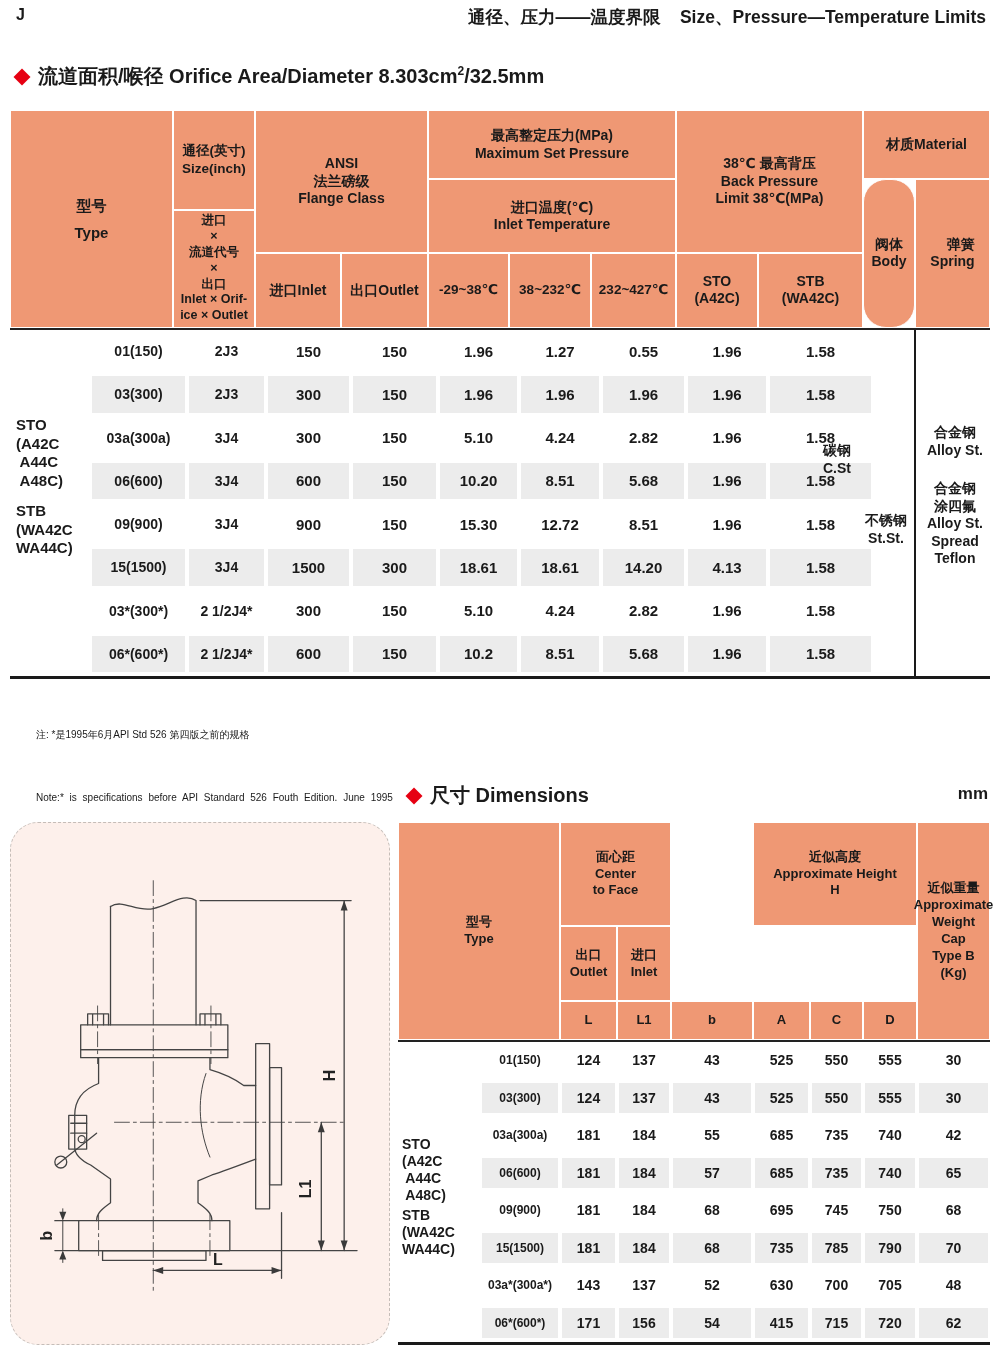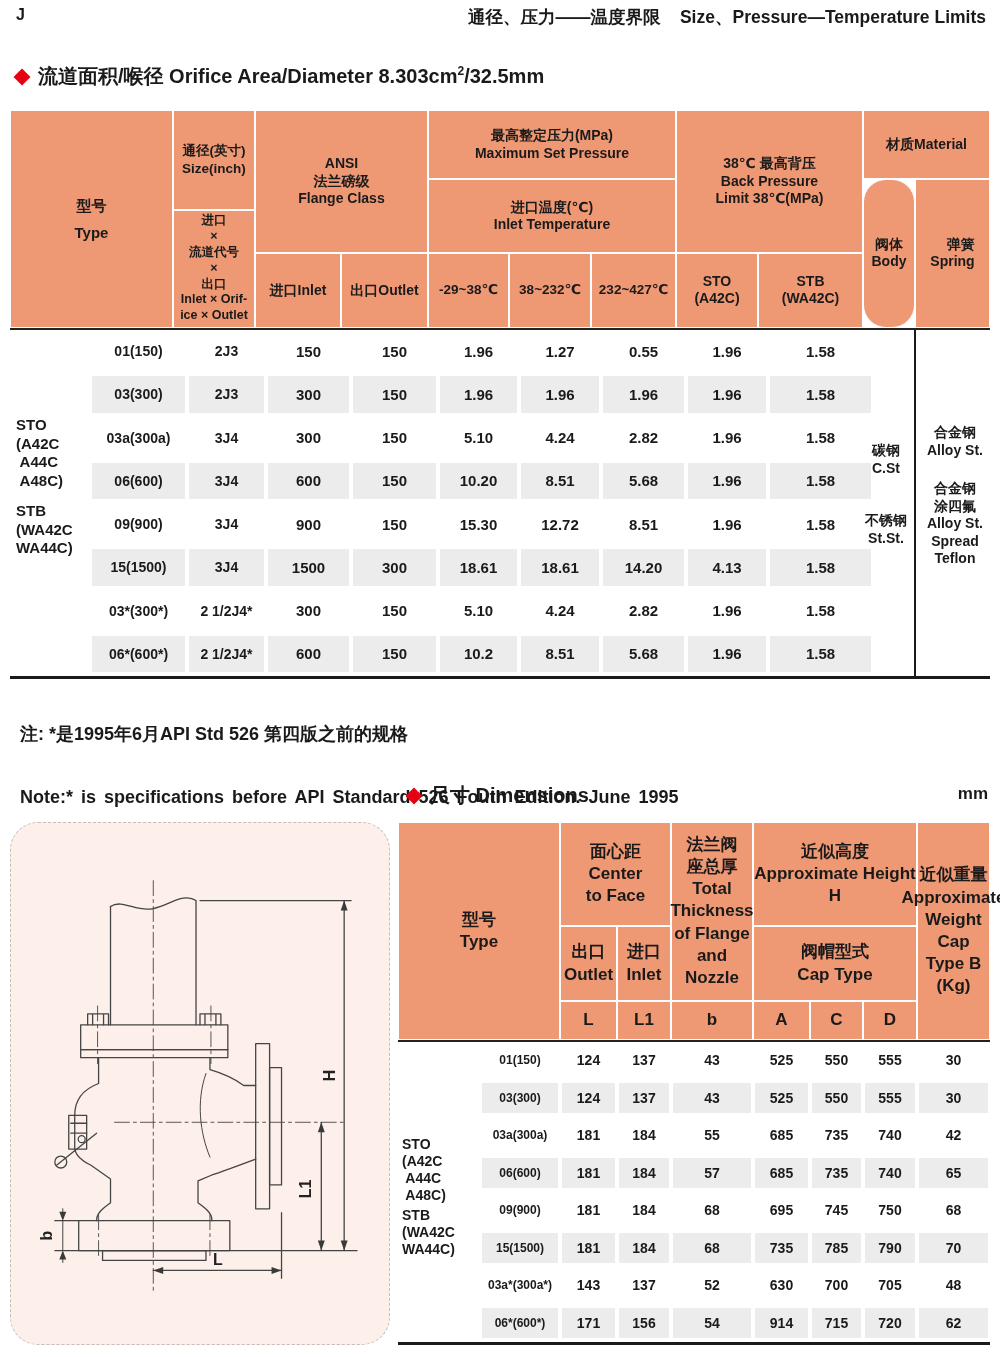--- a/index.html
+++ b/index.html
@@ -48,43 +48,43 @@
   .cell { display:flex; align-items:center; justify-content:center; font-weight:bold; font-size:15px;
           border:solid transparent; border-width:3px 2px 4px 2px; }
   .cell.shade { background:#ECECEC; background-clip:padding-box; }
   .t1-rows .cell.c0, .t1-rows .cell.c1 { font-size:14px; }
 
   .typelabel { position:absolute; white-space:pre; font-weight:bold; text-align:left; }
   .t1-sto { left:6px; top:86px; font-size:15px; line-height:18.5px; }
   .t1-stb { left:6px; top:172px; font-size:15px; line-height:18.5px; }
 
   .matlabel { position:absolute; white-space:pre-line; text-align:center; font-weight:bold; font-size:14px; line-height:17.5px; }
-  .mat-c1 { left:845px; width:62px; top:112px; }
+  .mat-c1 { left:796px; width:62px; top:112px; }
   .mat-c2 { left:845px; width:62px; top:182px; }
   .mat-s1 { left:908px; width:74px; top:94px; }
   .mat-s2 { left:908px; width:74px; top:150px; }
   .mat-divider { position:absolute; left:904px; top:0; width:2px; height:346px; background:#1a1a1a; }
 
-  .note { position:absolute; left:20px; top:682px; font-size:18px; font-weight:bold; line-height:21px; white-space:pre; }
+  .note { position:absolute; left:36px; top:682px; font-size:10px; font-weight:normal; line-height:21px; white-space:pre; }
   .note .en { word-spacing:3px; }
 
   .sec2 { top:782px; left:0; width:1000px;align-items:center; }
   .sec2 .diamond { margin-left:408px; }
   .sec2-mm { position:absolute; right:12px; top:784px; font-size:17px; font-weight:bold; }
 
   
   .drawbox { position:absolute; left:10px; top:822px; width:380px; height:523px; background:#FDF0EB;
              border:1.5px dashed #c5bdb8; border-radius:28px; }
 
   
   .table2 { position:absolute; left:398px; top:822px; width:592px; border-bottom:3.5px solid #1a1a1a; }
   .t2-header { display:grid; height:220px; border-bottom:2.5px solid #222;
                grid-template-columns:162px 57px 54px 82px 57px 53px 54px 73px;
                grid-template-rows:104px 75px 38.5px; }
-  .t2-header .hcell { font-size:17px; line-height:1.3; }
+  .t2-header .hcell { font-size:13px; line-height:1.3; }
   .h2-type { grid-area:1/1/4/2; font-size:15px; line-height:1.8; }
   .h2-ctf  { grid-area:1/2/2/4; }
   .h2-outlet { grid-area:2/2/3/3; }
   .h2-inlet  { grid-area:2/3/3/4; }
   .h2-thick  { grid-area:1/4/3/5; font-size:12.8px; line-height:1.25; }
   .h2-height { grid-area:1/5/2/8; }
   .h2-cap    { grid-area:2/5/3/8; }
   .h2-weight { grid-area:1/8/4/9; font-size:12.5px; line-height:1.3; }
   .h2-L { grid-area:3/2/4/3; } .h2-L1 { grid-area:3/3/4/4; } .h2-b { grid-area:3/4/4/5; }
   .h2-A { grid-area:3/5/4/6; } .h2-C { grid-area:3/6/4/7; } .h2-D { grid-area:3/7/4/8; }
@@ -321,32 +321,23 @@
     <div class="t2-header">
       <div class="hcell h2-type">型号
 Type</div>
       <div class="hcell h2-ctf">面心距
 Center
 to Face</div>
       <div class="hcell h2-outlet">出口
 Outlet</div>
       <div class="hcell h2-inlet">进口
 Inlet</div>
-      <div class="hcell h2-thick">法兰阀
-座总厚
-Total
-Thickness
-of Flange
-and
-Nozzle</div>
       <div class="hcell h2-height">近似高度
 Approximate Height
 H</div>
-      <div class="hcell h2-cap">阀帽型式
-Cap Type</div>
       <div class="hcell h2-weight">近似重量
 Approximate
 Weight
 Cap
 Type B
 (Kg)</div>
       <div class="hcell h2-L h2-sub">L</div>
       <div class="hcell h2-L1 h2-sub">L1</div>
       <div class="hcell h2-b h2-sub">b</div>
       <div class="hcell h2-A h2-sub">A</div>
@@ -415,21 +406,21 @@
           <div class="cell c2">137</div>
           <div class="cell c3">52</div>
           <div class="cell c4">630</div>
           <div class="cell c5">700</div>
           <div class="cell c6">705</div>
           <div class="cell c7">48</div>
           <div class="cell c0 shade">06*(600*)</div>
           <div class="cell c1 shade">171</div>
           <div class="cell c2 shade">156</div>
           <div class="cell c3 shade">54</div>
-          <div class="cell c4 shade">914</div>
+          <div class="cell c4 shade">415</div>
           <div class="cell c5 shade">715</div>
           <div class="cell c6 shade">720</div>
           <div class="cell c7 shade">62</div>
         </div>
     </div>
   </div>
 
 </div>
 
 </body></html>

